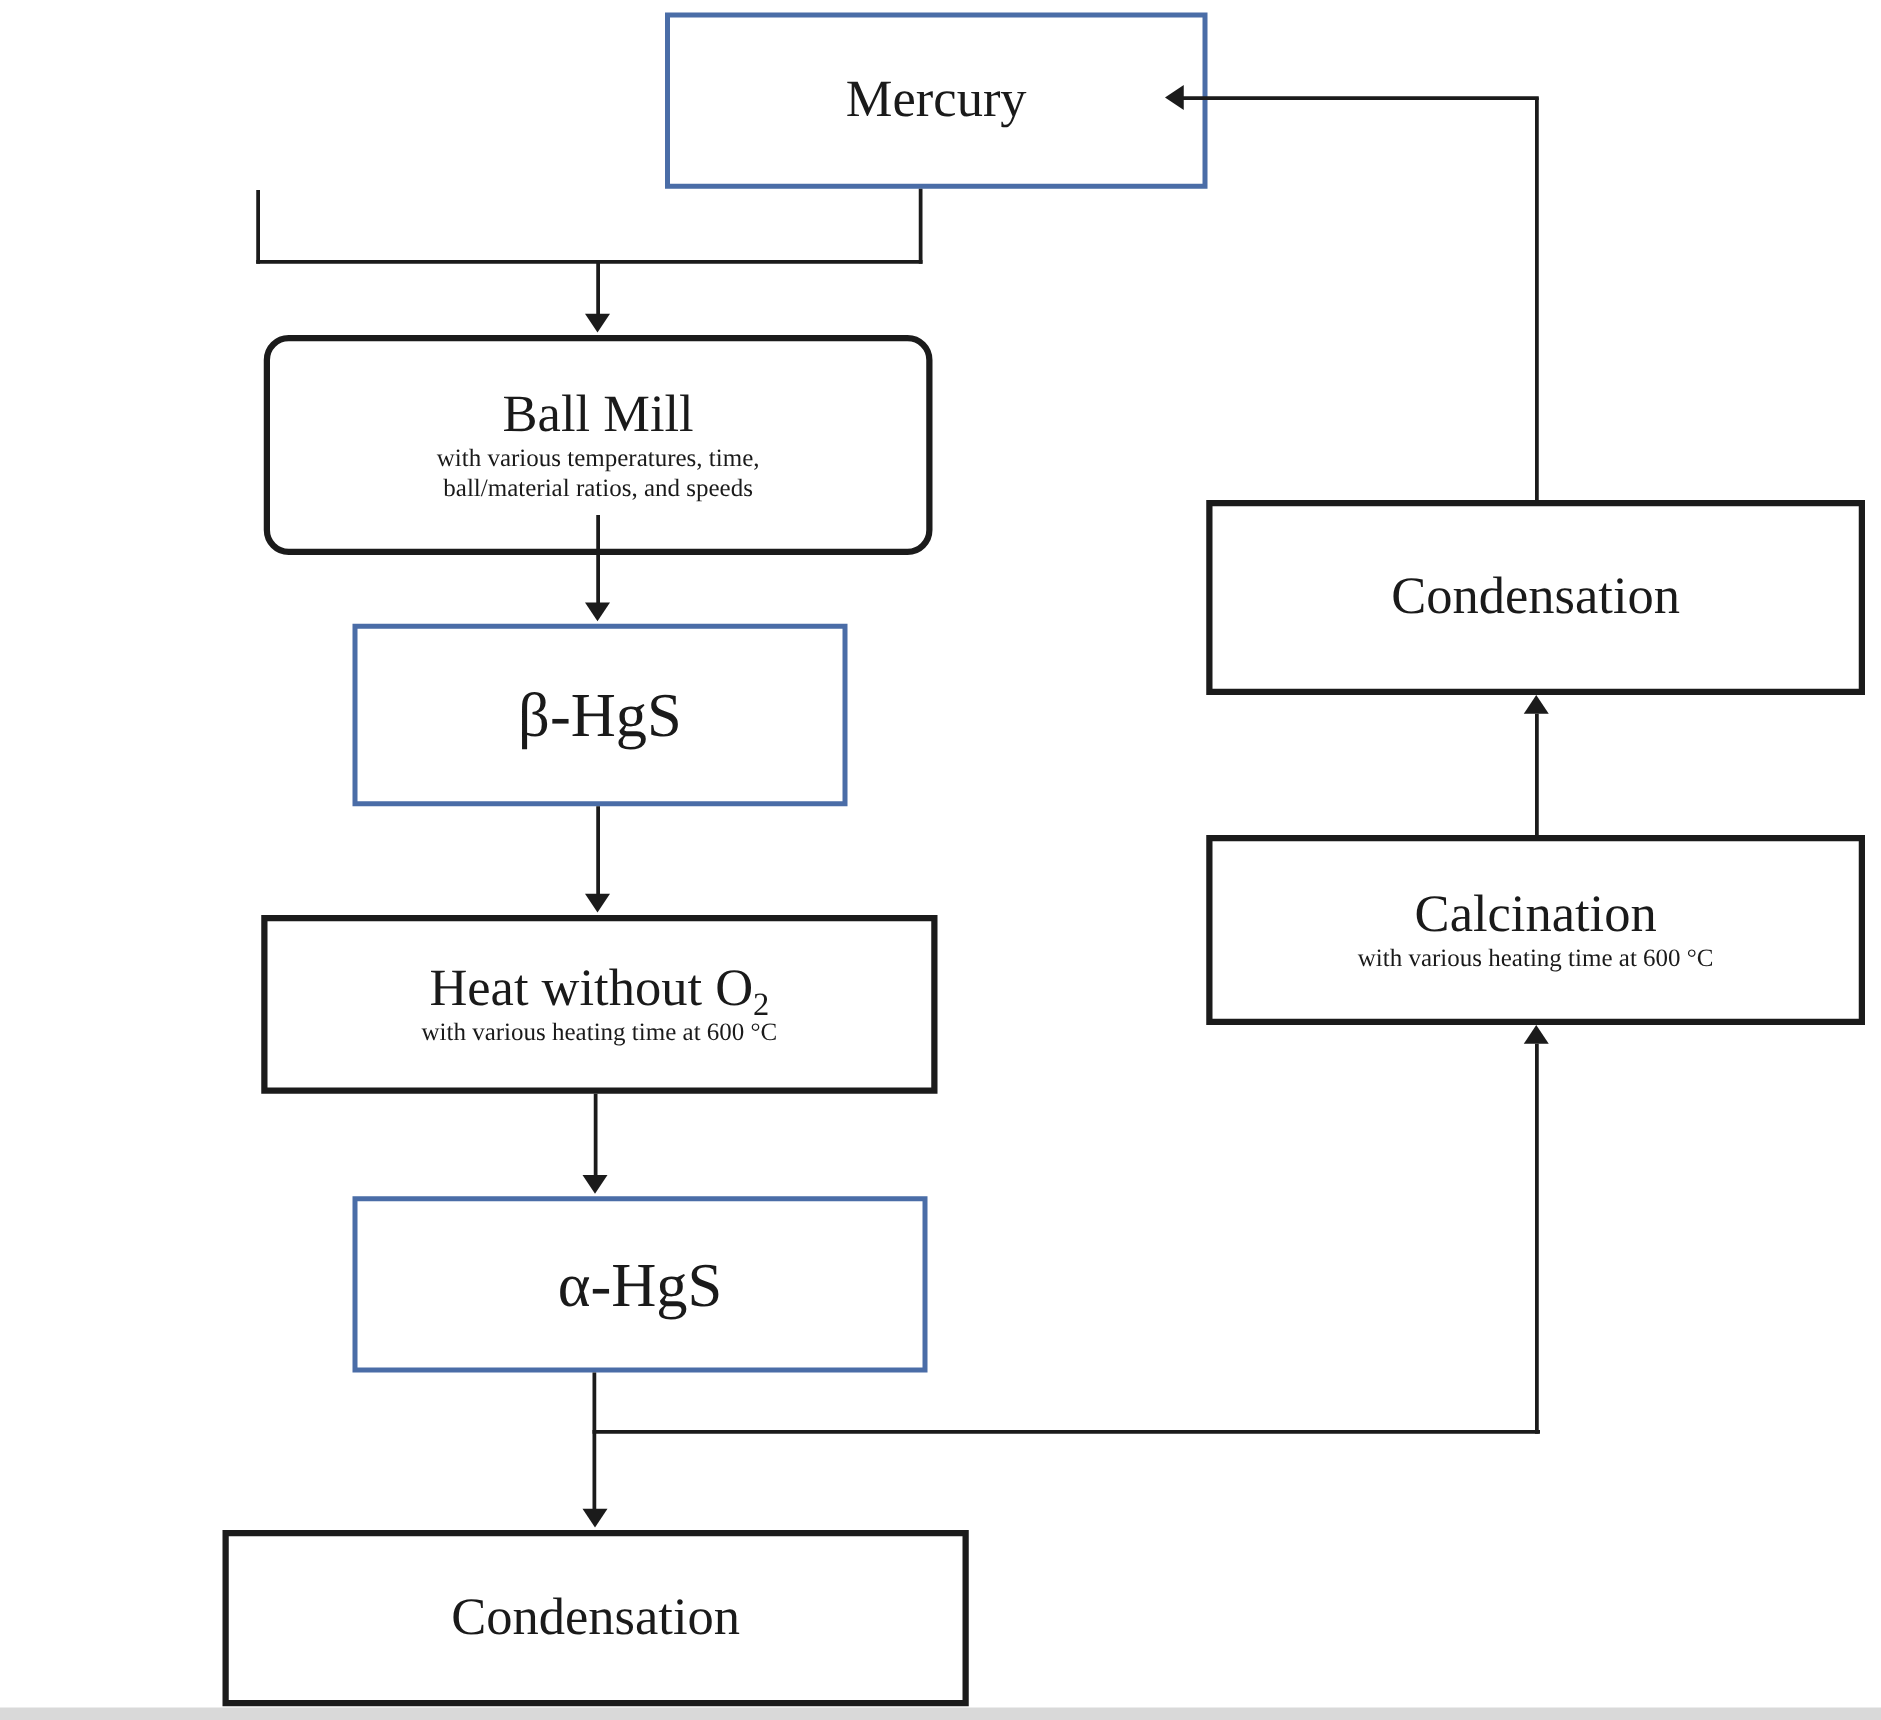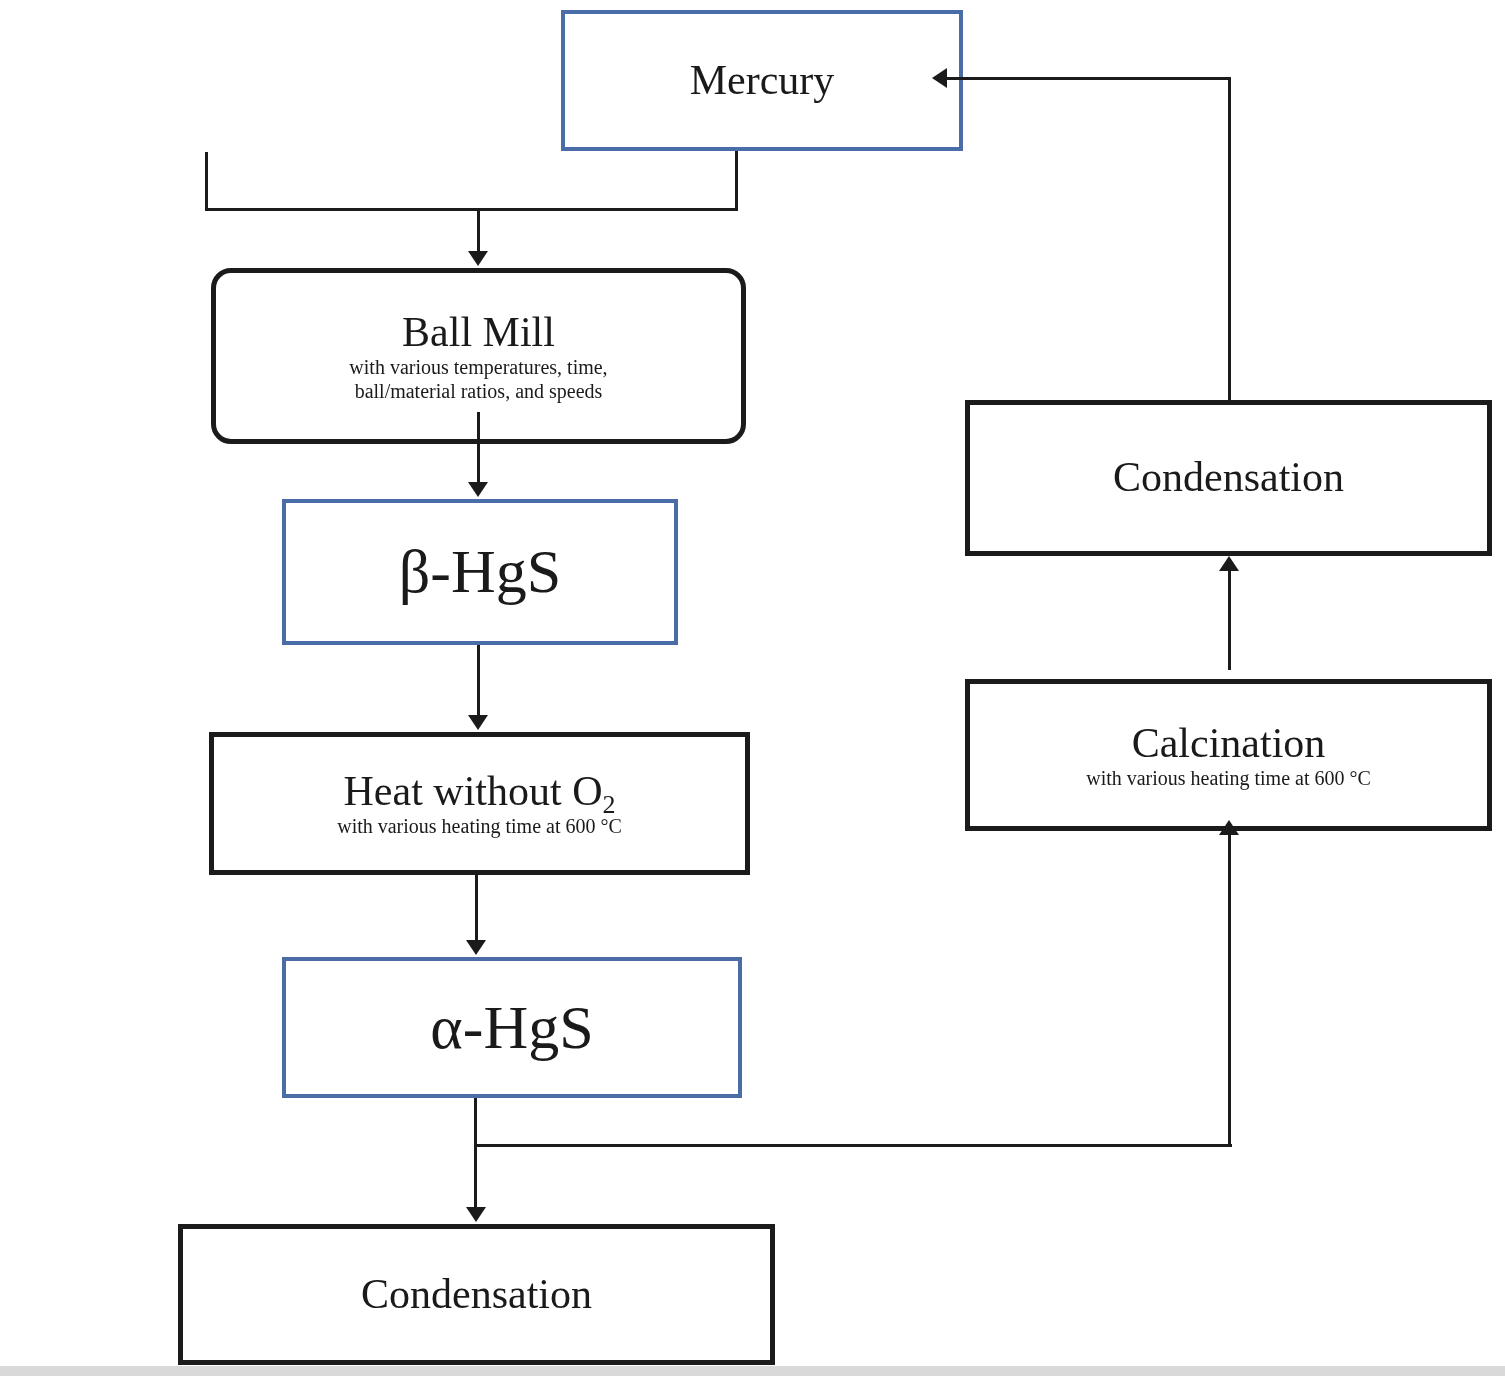--- a/index.html
+++ b/index.html
@@ -22,37 +22,37 @@
     position:absolute;
     background:#fff;
     box-sizing:border-box;
     display:flex;flex-direction:column;
     align-items:center;justify-content:center;
     text-align:center;
   }
   .node.blue{border:4px solid var(--accent-blue);}
   .node.black{border:5px solid var(--line);}
   .title{font-size:42px;line-height:1.12;white-space:nowrap;}
-  .title.big{font-size:62px;}
+  .title.big{font-size:50px;}
   .subtitle{font-size:20px;line-height:1.18;white-space:nowrap;}
   sub.chem{font-size:26px;vertical-align:-8px;line-height:0;}
   .seg{position:absolute;background:var(--line);}
   .arrow{position:absolute;width:0;height:0;}
   .arrow.down{border-left:10px solid transparent;border-right:10px solid transparent;border-top:15px solid var(--line);}
   .arrow.up{border-left:10px solid transparent;border-right:10px solid transparent;border-bottom:15px solid var(--line);}
   .arrow.left{border-top:10px solid transparent;border-bottom:10px solid transparent;border-right:15px solid var(--line);}
   .bottom-strip{position:absolute;left:0;top:1366px;width:1505px;height:10px;background:var(--bottom-strip);}
 </style>
 </head>
 <body>
 
 <div class="canvas">
 
 
-  <div class="node blue" style="left:561px;top:10px;width:402px;height:141px;">
+  <div class="node blue" style="left:532px;top:10px;width:434px;height:141px;">
     <div class="title">Mercury</div>
   </div>
 
   <div class="node black" style="left:211px;top:268px;width:535px;height:176px;border-radius:20px;">
     <div class="title">Ball Mill</div>
     <div class="subtitle">with various temperatures, time,</div>
     <div class="subtitle">ball/material ratios, and speeds</div>
   </div>
 
   <div class="node blue" style="left:282px;top:499px;width:396px;height:146px;">
@@ -69,21 +69,21 @@
   </div>
 
   <div class="node black" style="left:178px;top:1224px;width:597px;height:141px;">
     <div class="title">Condensation</div>
   </div>
 
   <div class="node black" style="left:965px;top:400px;width:527px;height:156px;">
     <div class="title">Condensation</div>
   </div>
 
-  <div class="node black" style="left:965px;top:668px;width:527px;height:152px;margin-top:11px;">
+  <div class="node black" style="left:965px;top:668px;width:527px;height:152px;">
     <div class="title">Calcination</div>
     <div class="subtitle">with various heating time at 600 °C</div>
   </div>
 
   <div class="seg" style="left:205px;top:152px;width:3px;height:59px;"></div>
   <div class="seg" style="left:735px;top:151px;width:3px;height:60px;"></div>
   <div class="seg" style="left:205px;top:208px;width:533px;height:3px;"></div>
   <div class="seg" style="left:477px;top:208px;width:3px;height:46px;"></div>
   <div class="arrow down" style="left:468px;top:251px;"></div>
 

